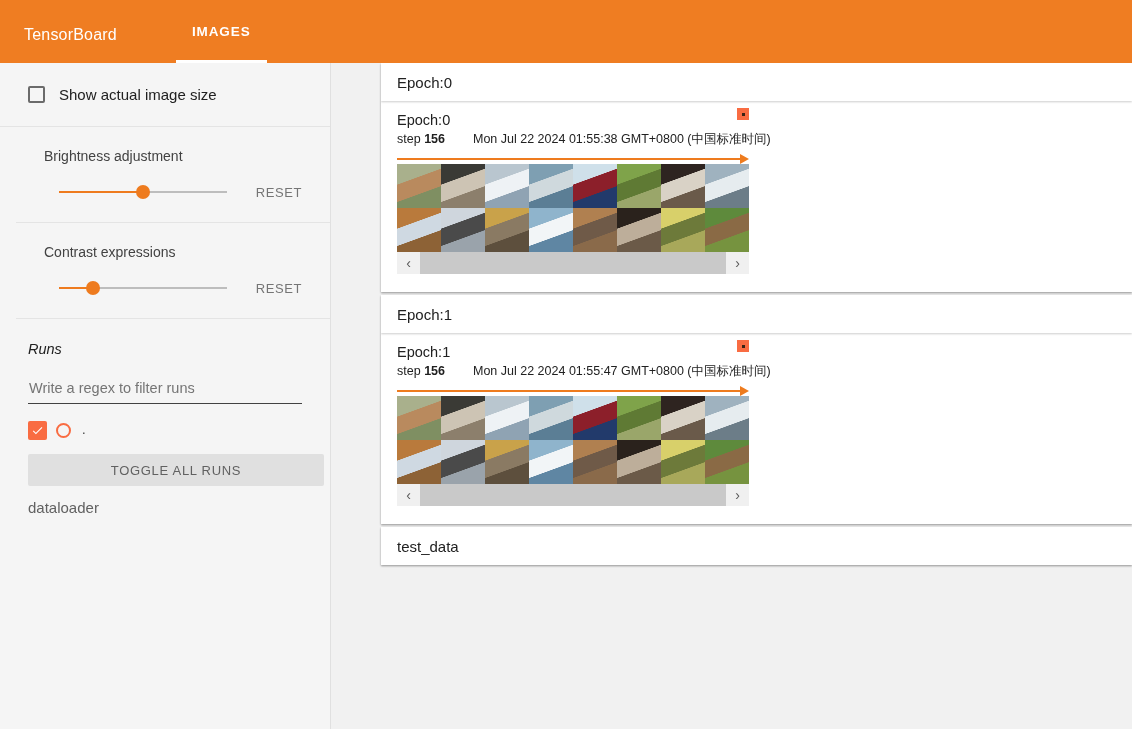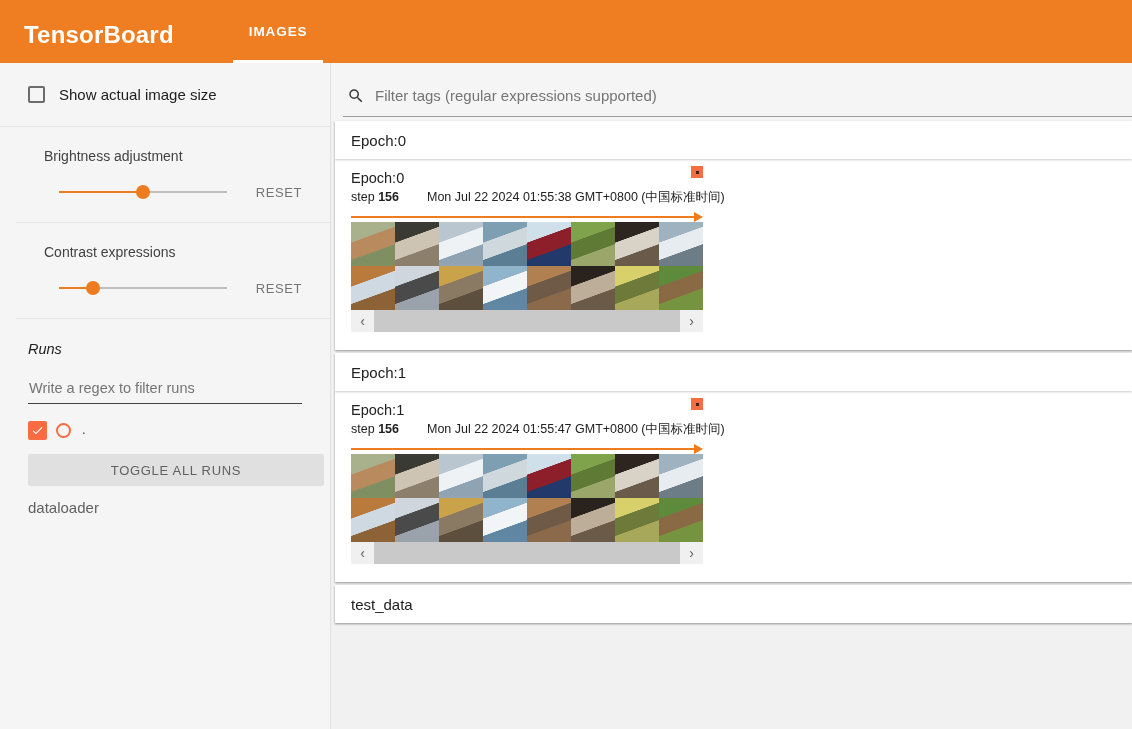--- a/index.html
+++ b/index.html
@@ -20,22 +20,22 @@
   .topbar {
     height: 63px;
     background: #ef7d22;
     display: flex;
     align-items: stretch;
     position: relative;
     z-index: 5;
   }
   .brand {
     color: #ffffff;
-    font-size: 24px;
-    font-weight: bold;
+    font-size: 16px;
+    font-weight: normal;
     letter-spacing: .2px;
     display: flex;
     align-items: center;
     padding: 7px 0 0 24px;
     white-space: nowrap;
   }
   .tabs {
     display: flex;
     align-items: stretch;
     margin-left: 59px;
@@ -57,20 +57,21 @@
     left: 0; right: 0; bottom: 0;
     height: 3px;
     background: #ffffff;
   }
 
   
   .shell {
     display: flex;
     height: 666px;
     align-items: flex-start;
+    gap: 46px;
   }
 
   
   .sidebar {
     width: 331px;
     min-width: 331px;
     background: #f5f5f5;
     height: 666px;
     box-sizing: border-box;
     border-right: 1px solid #e0e0e0;
@@ -472,30 +473,20 @@
         <span class="run-circle"></span>
         <span class="run-label">.</span>
       </div>
       <button class="toggle-all">TOGGLE ALL RUNS</button>
       <div class="dataloader">dataloader</div>
     </div>
   </div>
 
   <div class="main">
 
-    <div class="search-bar">
-      <div class="search-inner">
-        <span class="search-icon">
-          <svg width="18" height="18" viewBox="0 0 24 24" aria-hidden="true">
-            <path d="M15.5 14h-.79l-.28-.27A6.47 6.47 0 0 0 16 9.5 6.5 6.5 0 1 0 9.5 16c1.61 0 3.09-.59 4.23-1.57l.27.28v.79l5 4.99L20.49 19zm-6 0C7.01 14 5 11.99 5 9.5S7.01 5 9.5 5 14 7.01 14 9.5 11.99 14 9.5 14" fill="#3c3c3c"></path>
-          </svg>
-        </span>
-        <input class="search-input" type="text" placeholder="Filter tags (regular expressions supported)" style="">
-      </div>
-    </div>
 
     <div class="cards-area">
 
       <div class="tag-card">
         <div class="tag-header">
           <span>Epoch:0</span>
         </div>
         <div class="tag-body">
           <div class="img-card">
             <div class="run-badge">

